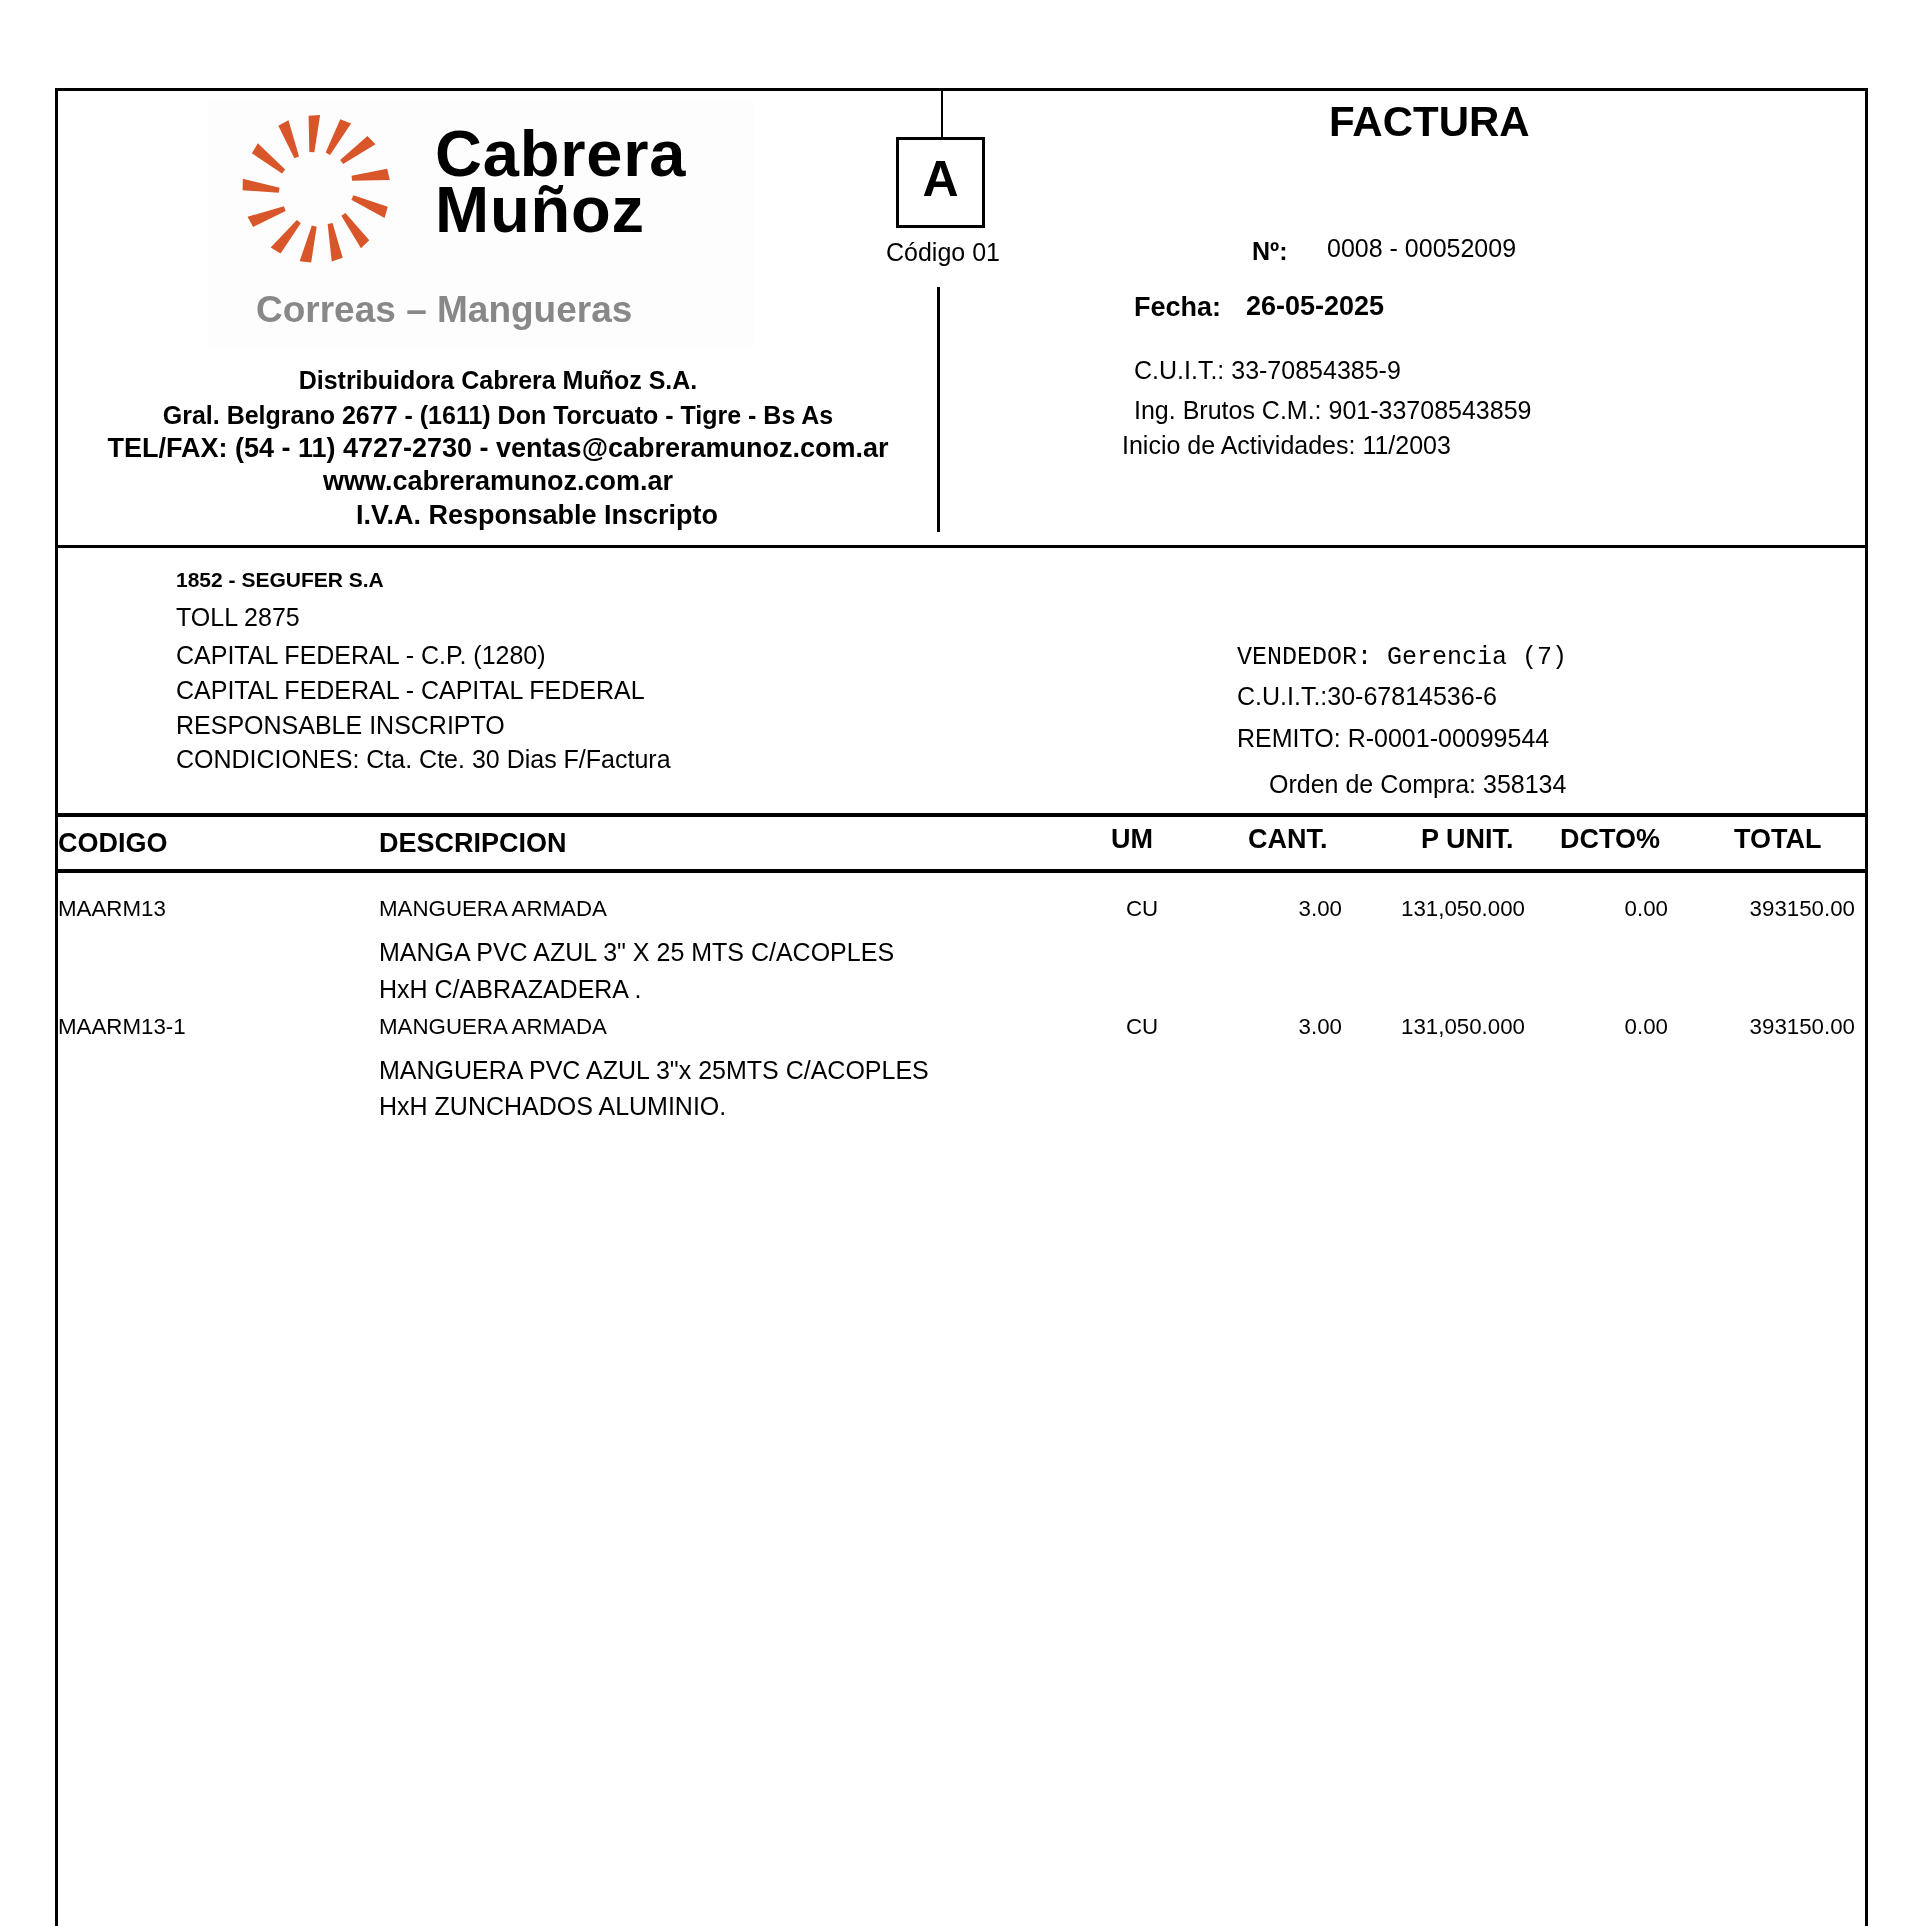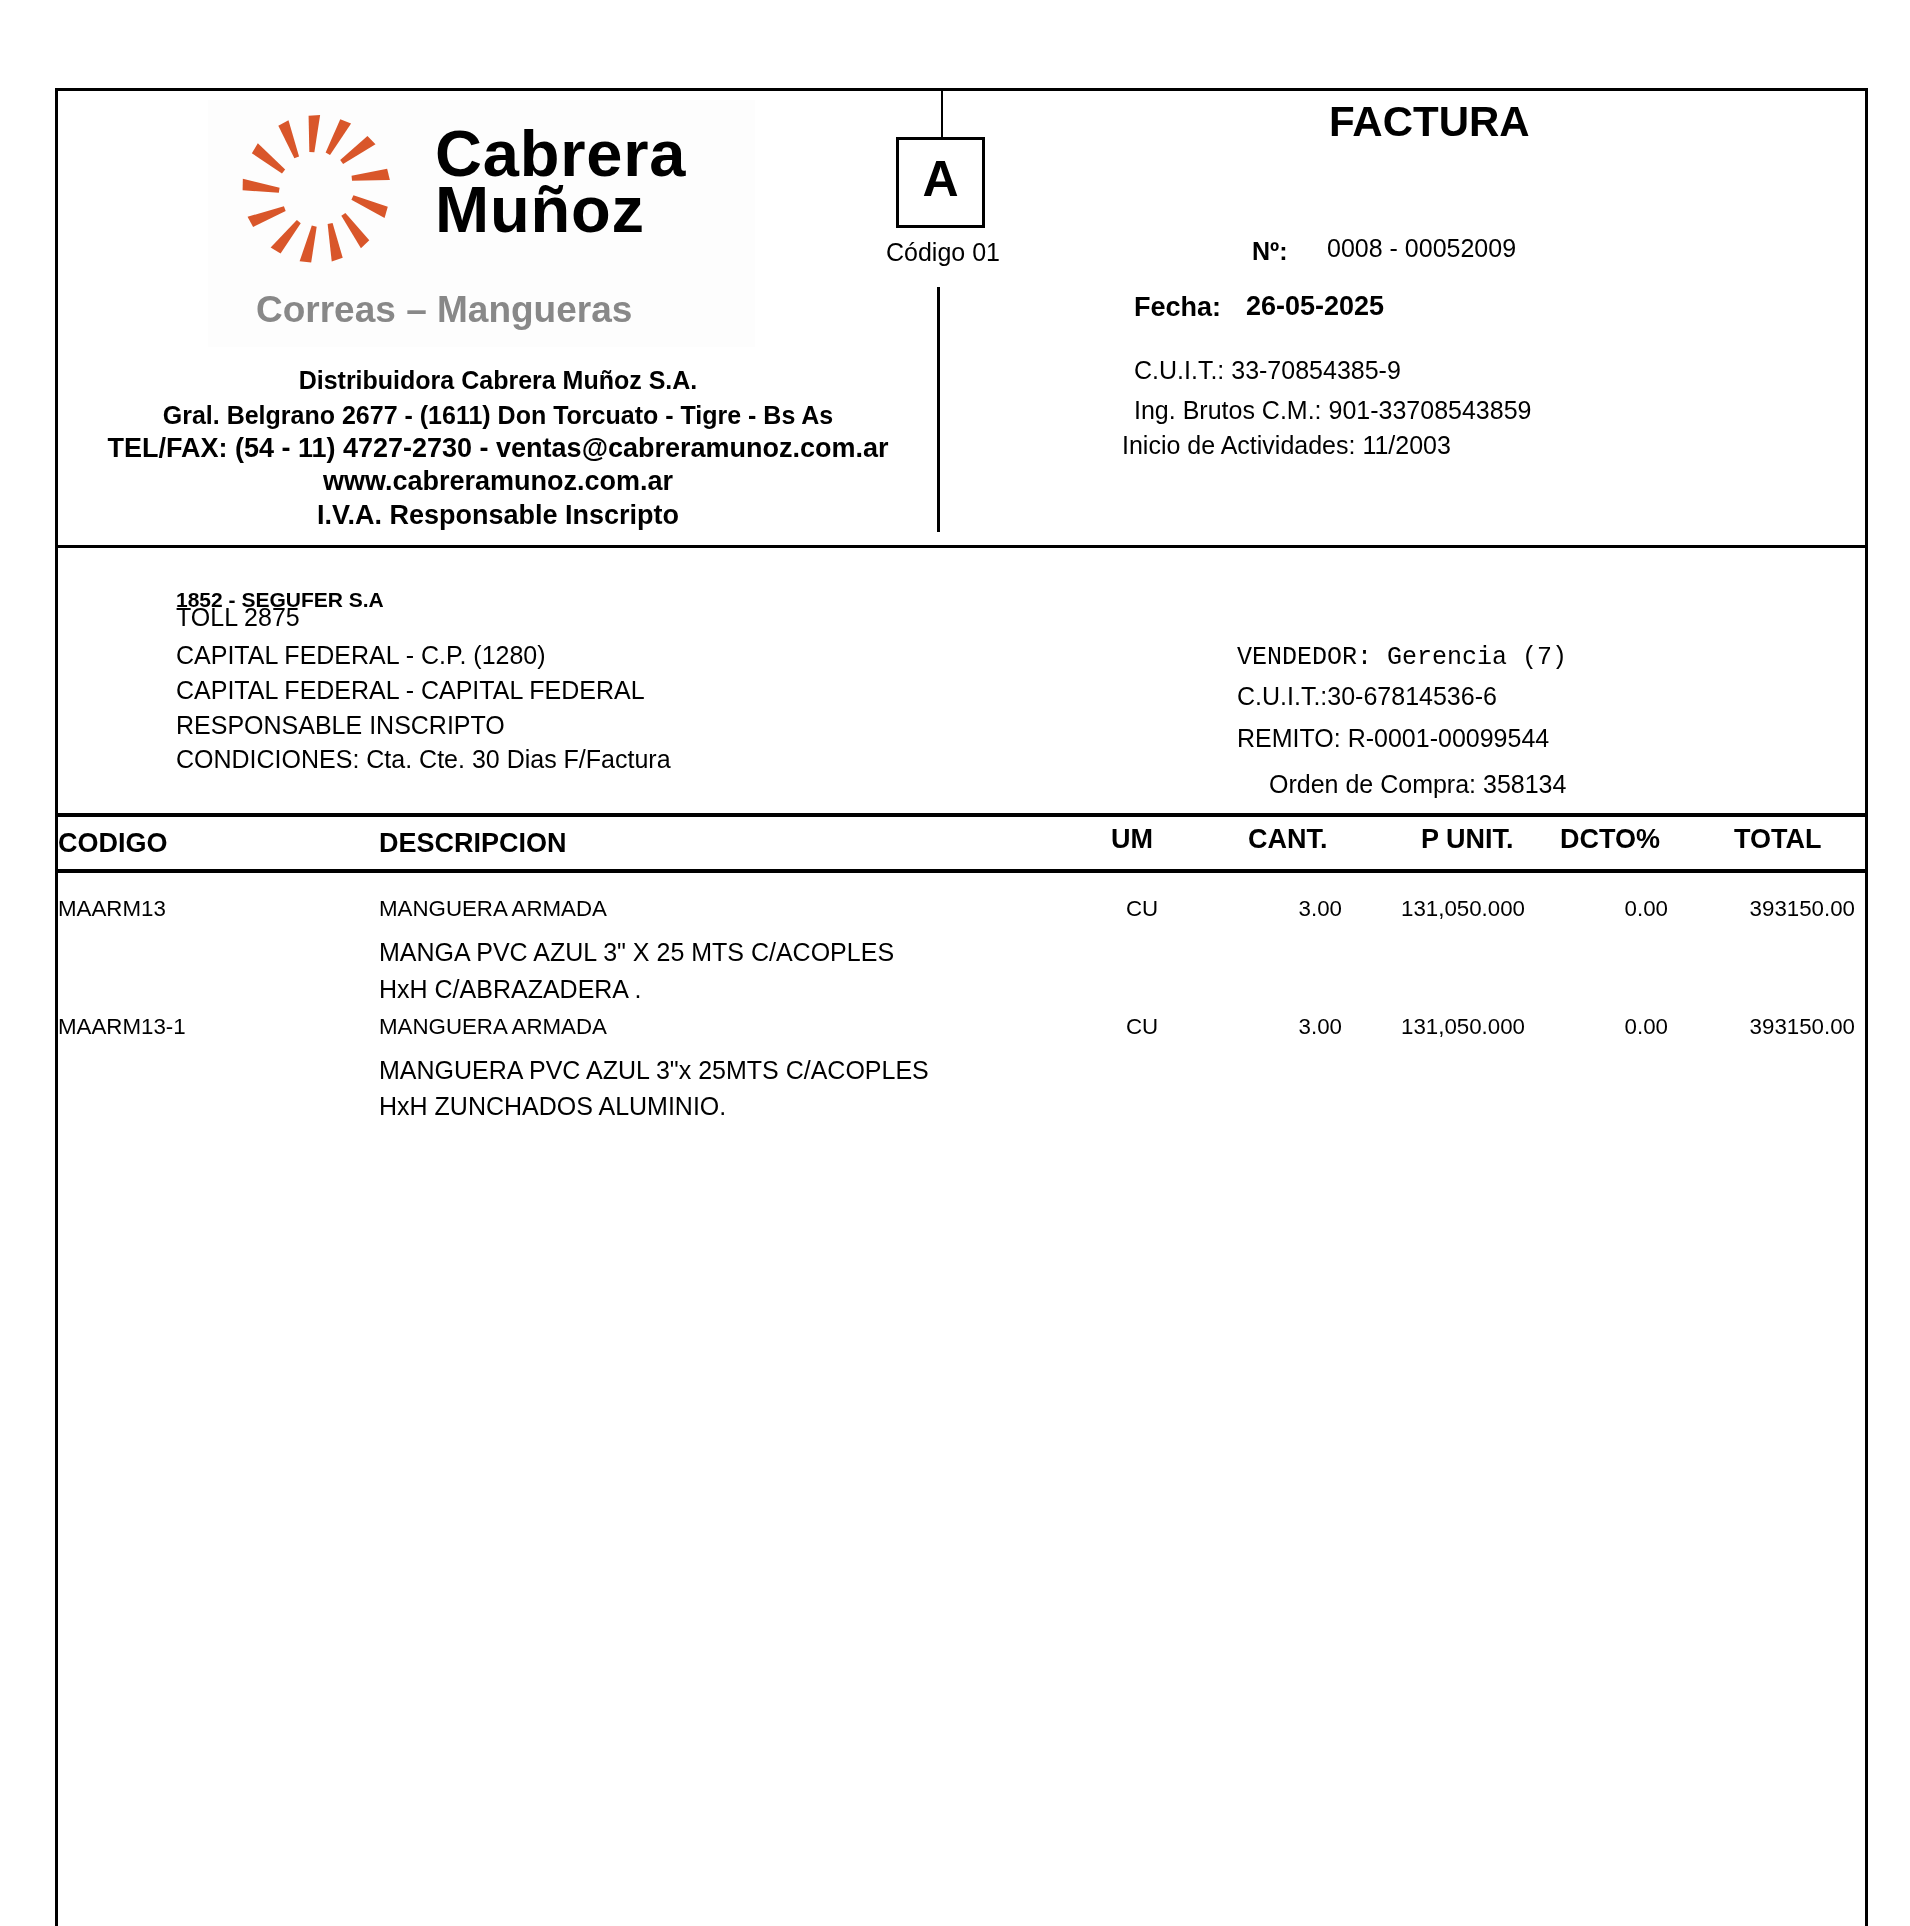--- a/index.html
+++ b/index.html
@@ -52,37 +52,37 @@
   </svg>
   <div class="abs brand" style="left:227px; top:23px;">Cabrera</div>
   <div class="abs brand" style="left:227px; top:79px;">Muñoz</div>
   <div class="abs tagline" style="left:48px; top:189px;">Correas – Mangueras</div>
 </div>
 
 <div class="abs c f64 bold" style="left:55px; width:886px; top:366px;">Distribuidora Cabrera Muñoz S.A.</div>
 <div class="abs c f64 bold" style="left:55px; width:886px; top:401px;">Gral. Belgrano 2677 - (1611) Don Torcuato - Tigre - Bs As</div>
 <div class="abs c f70" style="left:55px; width:886px; top:433px;">TEL/FAX: (54 - 11) 4727-2730 - ventas@cabreramunoz.com.ar</div>
 <div class="abs c f70" style="left:55px; width:886px; top:466px;">www.cabreramunoz.com.ar</div>
-<div class="abs c f70" style="left:55px; width:886px; top:500px;">I.V.A. Responsable Inscripto</div>
+<div class="abs c f70" style="left:55px; width:886px; top:500px;padding-left:39px;">I.V.A. Responsable Inscripto</div>
 
 <div class="letter-box">A</div>
 <div class="abs f64" style="left:886px; top:238px;">Código 01</div>
 
 <div class="abs bold" style="left:1329px; top:98px; font-size:42px;">FACTURA</div>
 <div class="abs bold f64" style="left:1252px; top:237px;">Nº:</div>
 <div class="abs f64" style="left:1327px; top:234px;">0008 - 00052009</div>
 <div class="abs f70" style="left:1134px; top:292px;">Fecha:</div>
 <div class="abs f70" style="left:1246px; top:291px;">26-05-2025</div>
 <div class="abs f64" style="left:1134px; top:356px;">C.U.I.T.: 33-70854385-9</div>
 <div class="abs f64" style="left:1134px; top:396px;">Ing. Brutos C.M.:  901-33708543859</div>
 <div class="abs f64" style="left:1122px; top:431px;">Inicio de Actividades: 11/2003</div>
 
 <div class="hline" style="left:55px; top:545px; width:1813px; height:3.1px;"></div>
 
-<div class="abs bold f52" style="left:176px; top:568px;margin-top:20px;">1852 - SEGUFER S.A</div>
+<div class="abs bold f52" style="left:176px; top:568px;">1852 - SEGUFER S.A</div>
 <div class="abs f64" style="left:176px; top:603px;">TOLL 2875</div>
 <div class="abs f64" style="left:176px; top:641px;">CAPITAL FEDERAL - C.P. (1280)</div>
 <div class="abs f64" style="left:176px; top:676px;">CAPITAL FEDERAL - CAPITAL FEDERAL</div>
 <div class="abs f64" style="left:176px; top:711px;">RESPONSABLE INSCRIPTO</div>
 <div class="abs f64" style="left:176px; top:745px;">CONDICIONES: Cta. Cte. 30 Dias F/Factura</div>
 
 <div class="abs f64" style="left:1237px; top:643px;font-family:Liberation Mono, monospace;">VENDEDOR: Gerencia  (7)</div>
 <div class="abs f64" style="left:1237px; top:682px;">C.U.I.T.:30-67814536-6</div>
 <div class="abs f64" style="left:1237px; top:724px;">REMITO: R-0001-00099544</div>
 <div class="abs f64" style="left:1237px; top:770px;margin-left:32px;">Orden de Compra: 358134</div>

